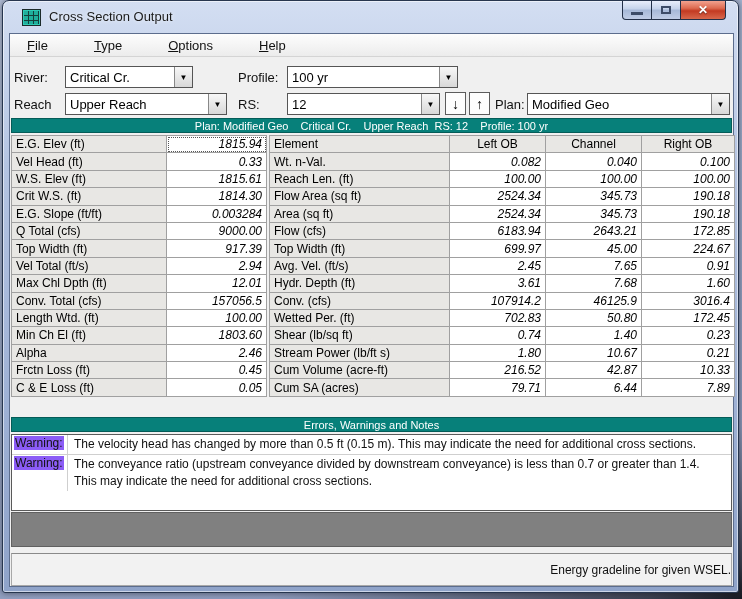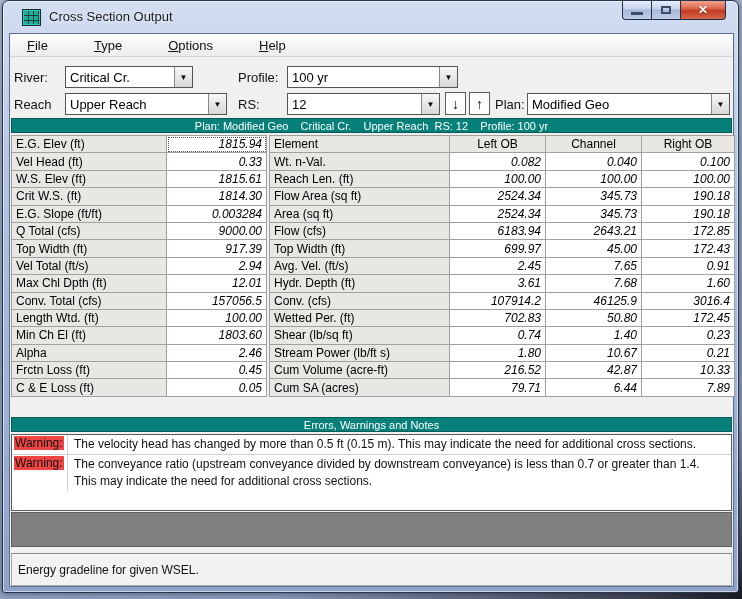--- a/index.html
+++ b/index.html
@@ -98,21 +98,21 @@
   
   .warn-box {
     position:absolute; left:1px; right:1px; background:#fff; border:1px solid #5a5a5a;
     font-size:12px; color:#111;
   }
   .warn-row { display:flex; border-bottom:1px solid #cfcfcf; }
   .warn-row:last-child { border-bottom:none; }
   .warn-label {
     width:56px; flex:0 0 56px; border-right:1px solid #cfcfcf; padding:1px 2px;
   }
-  .warn-label span { background:#ef4444; padding:0 1px; }
+  .warn-label span { background:#8b5cf6; padding:0 1px; }
   .warn-text { flex:1; padding:1px 6px; line-height:17px; }
 
   .gray-panel { position:absolute; left:1px; right:1px; background:#808080; border:1px solid #606060; }
 
   .status-box {
     position:absolute; left:1px; right:1px; background:#f2f2f2;
     border:1px solid #a8a8a8; border-top-color:#8a8a8a;
     font-size:12px; color:#111; display:flex; align-items:center; padding-left:6px;
   }
 </style>
@@ -287,21 +287,21 @@
           <tr>
             <td class="lbl">Flow (cfs)</td>
             <td class="val">6183.94</td>
             <td class="val">2643.21</td>
             <td class="val">172.85</td>
           </tr>
           <tr>
             <td class="lbl">Top Width (ft)</td>
             <td class="val">699.97</td>
             <td class="val">45.00</td>
-            <td class="val">172.43</td>
+            <td class="val">224.67</td>
           </tr>
           <tr>
             <td class="lbl">Avg. Vel. (ft/s)</td>
             <td class="val">2.45</td>
             <td class="val">7.65</td>
             <td class="val">0.91</td>
           </tr>
           <tr>
             <td class="lbl">Hydr. Depth (ft)</td>
             <td class="val">3.61</td>
@@ -355,18 +355,18 @@
           <div class="warn-text">The velocity head has changed by more than 0.5 ft (0.15 m).  This may indicate the need for additional cross sections.</div>
         </div>
         <div class="warn-row">
           <div class="warn-label"><span>Warning:</span></div>
           <div class="warn-text">The conveyance ratio (upstream conveyance divided by downstream conveyance) is less than 0.7 or greater than 1.4.  This may indicate the need for additional cross sections.</div>
         </div>
       </div>
 
     <div class="gray-panel" style="top:478px;height:35px;"></div>
 
-    <div class="status-box" style="top:519px;height:33px;">
+    <div class="status-box" style="top:519px;height:33px;justify-content:flex-end;">
       <span>Energy gradeline for given WSEL.</span>
     </div>
 
   </div>
 </div>
 
 </body></html>

